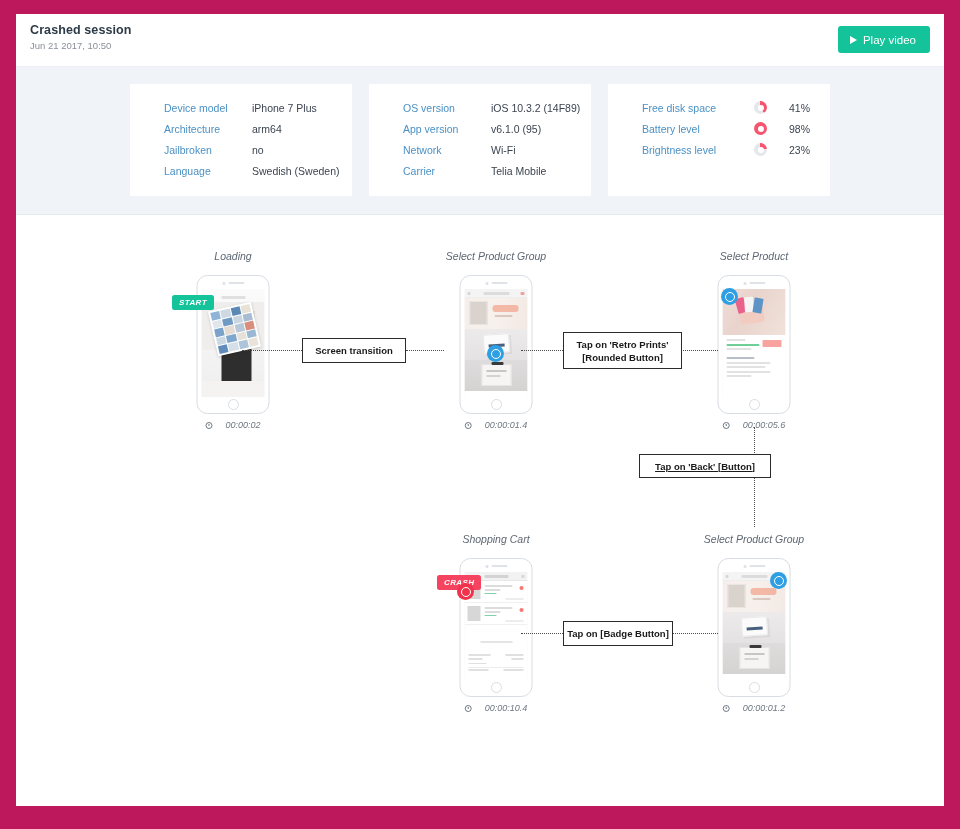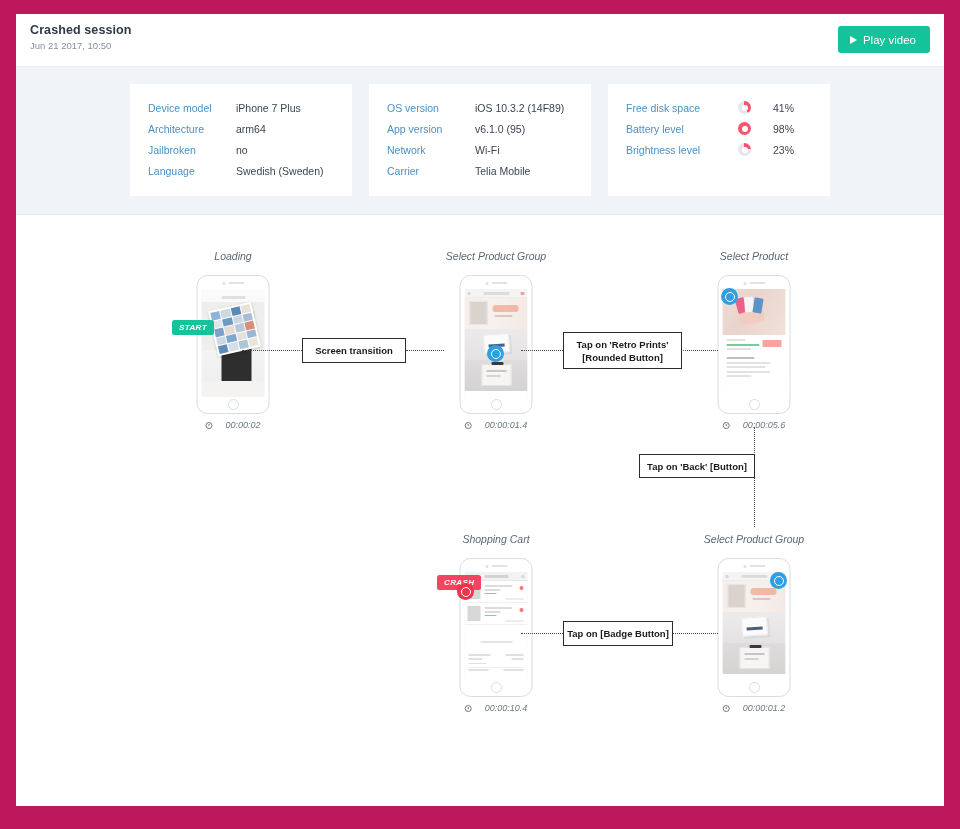--- a/index.html
+++ b/index.html
@@ -88,20 +88,21 @@
     display: flex;
     align-items: center;
     height: 21px;
     font-size: 10.5px;
   }
   .info-key {
     color: #4a90c4;
     width: 88px;
     flex: 0 0 88px;
     white-space: nowrap;
+    margin-left: 16px;
   }
   .info-val {
     color: #3c4450;
     white-space: nowrap;
   }
   
   .metric-card .info-key { flex: 0 0 112px; width: 112px; }
   .metric-row { display: flex; align-items: center; height: 21px; font-size: 10.5px; }
   .donut { width: 13px; height: 13px; flex: 0 0 13px; margin-right: 22px; }
   .metric-pct { color: #3c4450; font-size: 10.5px; white-space: nowrap; }
@@ -204,21 +205,21 @@
   .badge {
     position: absolute;
     z-index: 6;
     color: #ffffff;
     font-size: 8px;
     font-weight: bold;
     letter-spacing: 0.4px;
     padding: 3px 7px 3px 7px;
     border-radius: 2.5px;
   }
-  .badge-start { background: #14c39a; margin-top: 25px; }
+  .badge-start { background: #14c39a; }
   .badge-crash { background: #f5445f; }
 
   
   .tap {
     position: absolute;
     z-index: 7;
     width: 17px; height: 17px;
     border-radius: 50%;
     display: flex;
     align-items: center;
@@ -645,21 +646,21 @@
           <div class="home-btn"></div>
         </div>
       </div>
       <div class="tap tap-blue" style="left:34px; top:38px;"></div>
       <div class="ts">
         <span class="clock-ico"></span>
         <span>00:00:05.6</span>
       </div>
     </div>
 
-    <div class="conn-label" style="left:623px; top:239px; width:116px; height:24px;">
+    <div class="conn-label" style="left:623px; top:239px; width:132px; height:24px;text-decoration:underline;">
       <span>Tap on 'Back' [Button]</span>
     </div>
 
     <div class="node" style="left:413px; top:318px; width:134px; height:190px;">
       <div class="node-title">Shopping Cart</div>
       <div class="badge badge-crash" style="left:8px; top:42px;">CRASH</div>
       <div class="phone">
         <div class="phone-top">
           <div class="phone-cam"></div>
           <div class="phone-speaker"></div>

